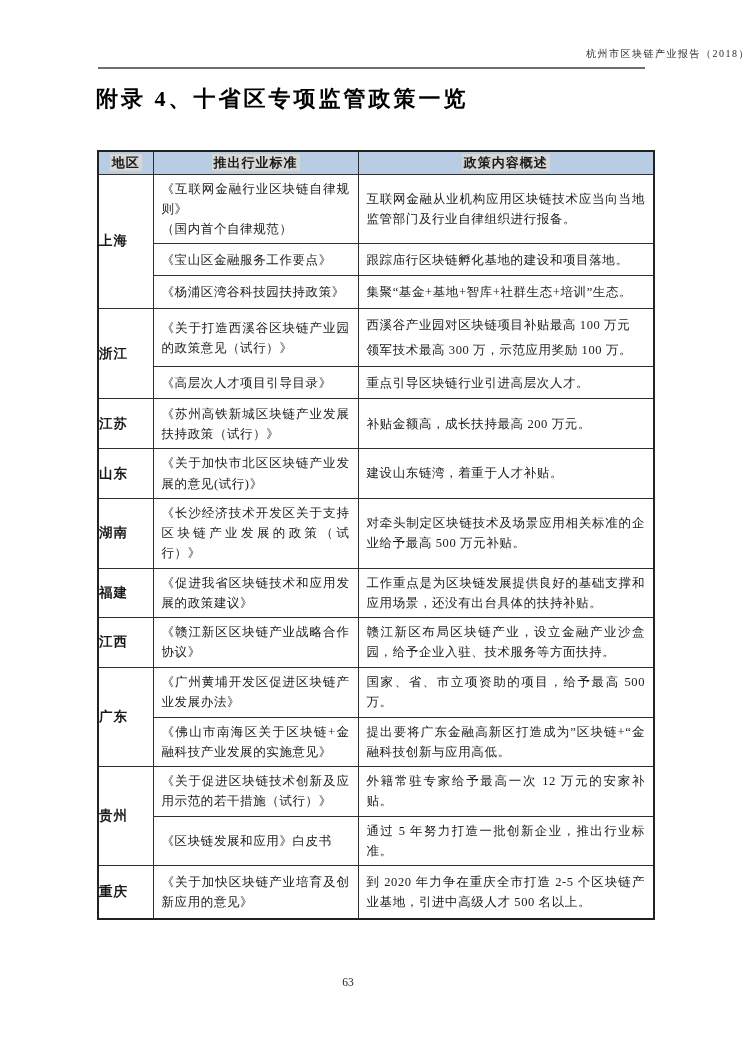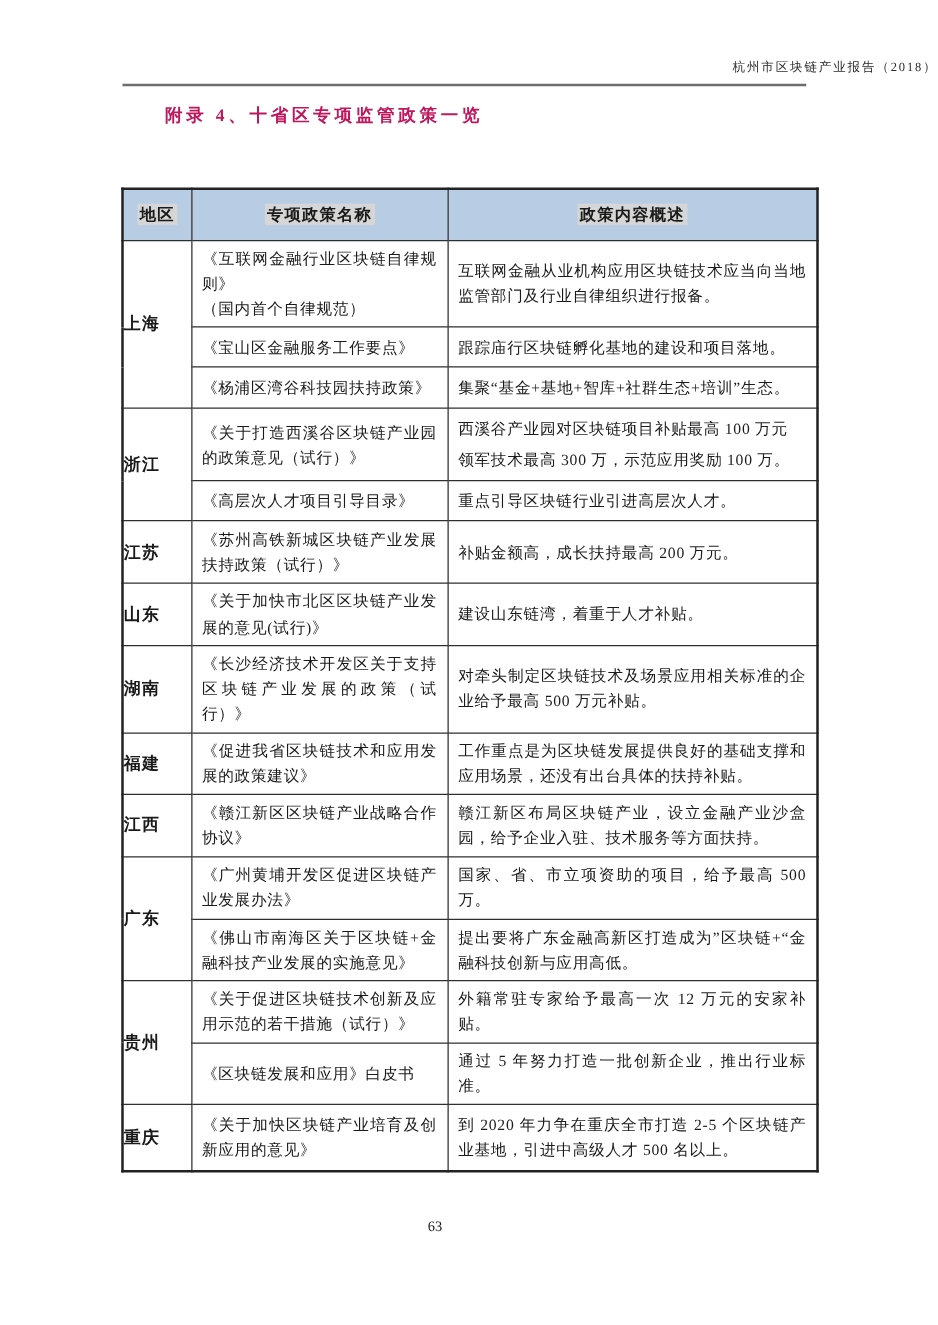--- a/index.html
+++ b/index.html
@@ -14,36 +14,35 @@
     position: absolute; top: 47px; left: 0; width: 750px;
     text-align: right; font-size: 10px; color: #2b2b2b;
     letter-spacing: 1.5px;
   }
   .header-rule {
     position: absolute; top: 67px; left: 98px;
     width: 547px; height: 2px; background: #6e6e6e;
   }
   .page-title {
     position: absolute; top: 84px; left: 96px;
-    font-size: 14px; font-weight: bold; color: #be185d;
+    font-size: 22px; font-weight: bold; color: #000000;
     letter-spacing: 3px;
-    margin-left: 36px;
   }
   table.policy-table {
     position: absolute; top: 150px; left: 97px;
     width: 556px;
     border-collapse: collapse; table-layout: fixed;
     border: 2px solid #222222;
   }
   .policy-table th, .policy-table td {
     border: 1px solid #2f2f2f;
   }
   .policy-table th {
     background: #b8cce4;
-    height: 41px;
+    height: 23px;
     font-size: 13px; font-weight: bold;
     text-align: center; vertical-align: middle;
     letter-spacing: 1px;
   }
   .policy-table th .hl {
     background: #d6d6d6;
     padding: 1px 2px;
   }
   td.region-cell {
     font-weight: bold; font-size: 13.5px;
@@ -74,21 +73,21 @@
 
 <table class="policy-table">
   <colgroup>
     <col style="width:55px">
       <col style="width:205px">
       <col style="width:296px">
   </colgroup>
   <thead>
     <tr>
       <th><span class="hl">地区</span></th>
-      <th><span class="hl">专项政策名称</span></th>
+      <th><span class="hl">推出行业标准</span></th>
       <th><span class="hl">政策内容概述</span></th>
     </tr>
   </thead>
   <tbody>
     <tr style="height:68px">
       <td class="region-cell" rowspan="3">上海</td>
       <td class="policy-cell">《互联网金融行业区块链自律规则》
 （国内首个自律规范）</td>
       <td class="summary-cell">互联网金融从业机构应用区块链技术应当向当地监管部门及行业自律组织进行报备。</td>
     </tr>

